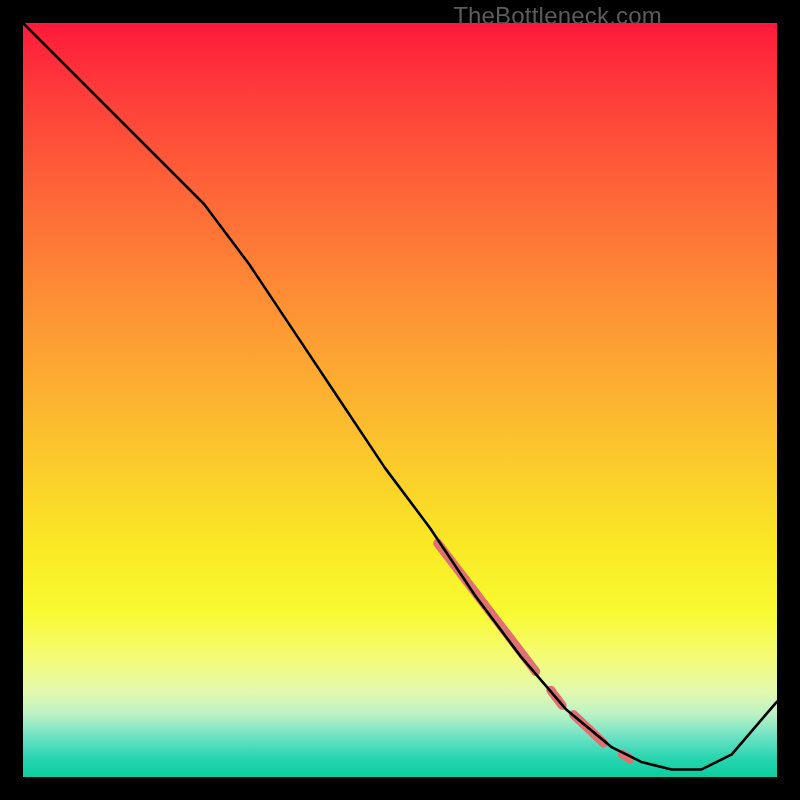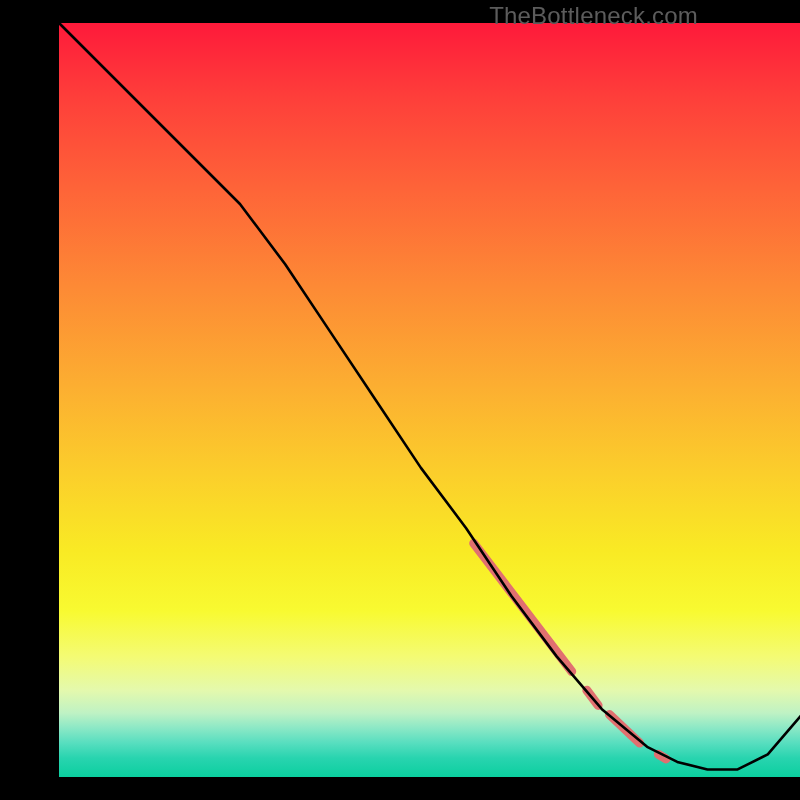--- a/index.html
+++ b/index.html
@@ -11,21 +11,20 @@
     overflow: hidden;
     font-family: Arial, Helvetica, sans-serif;
   }
   .frame {
     position: absolute;
     left: 0;
     top: 0;
     width: 670px;
     height: 800px;
     background: #000000;
-    margin-left: 36px;
   }
   .plot {
     position: absolute;
     left: 23px;
     top: 23px;
     width: 754px;
     height: 754px;
     
     background: linear-gradient(
       to bottom,

